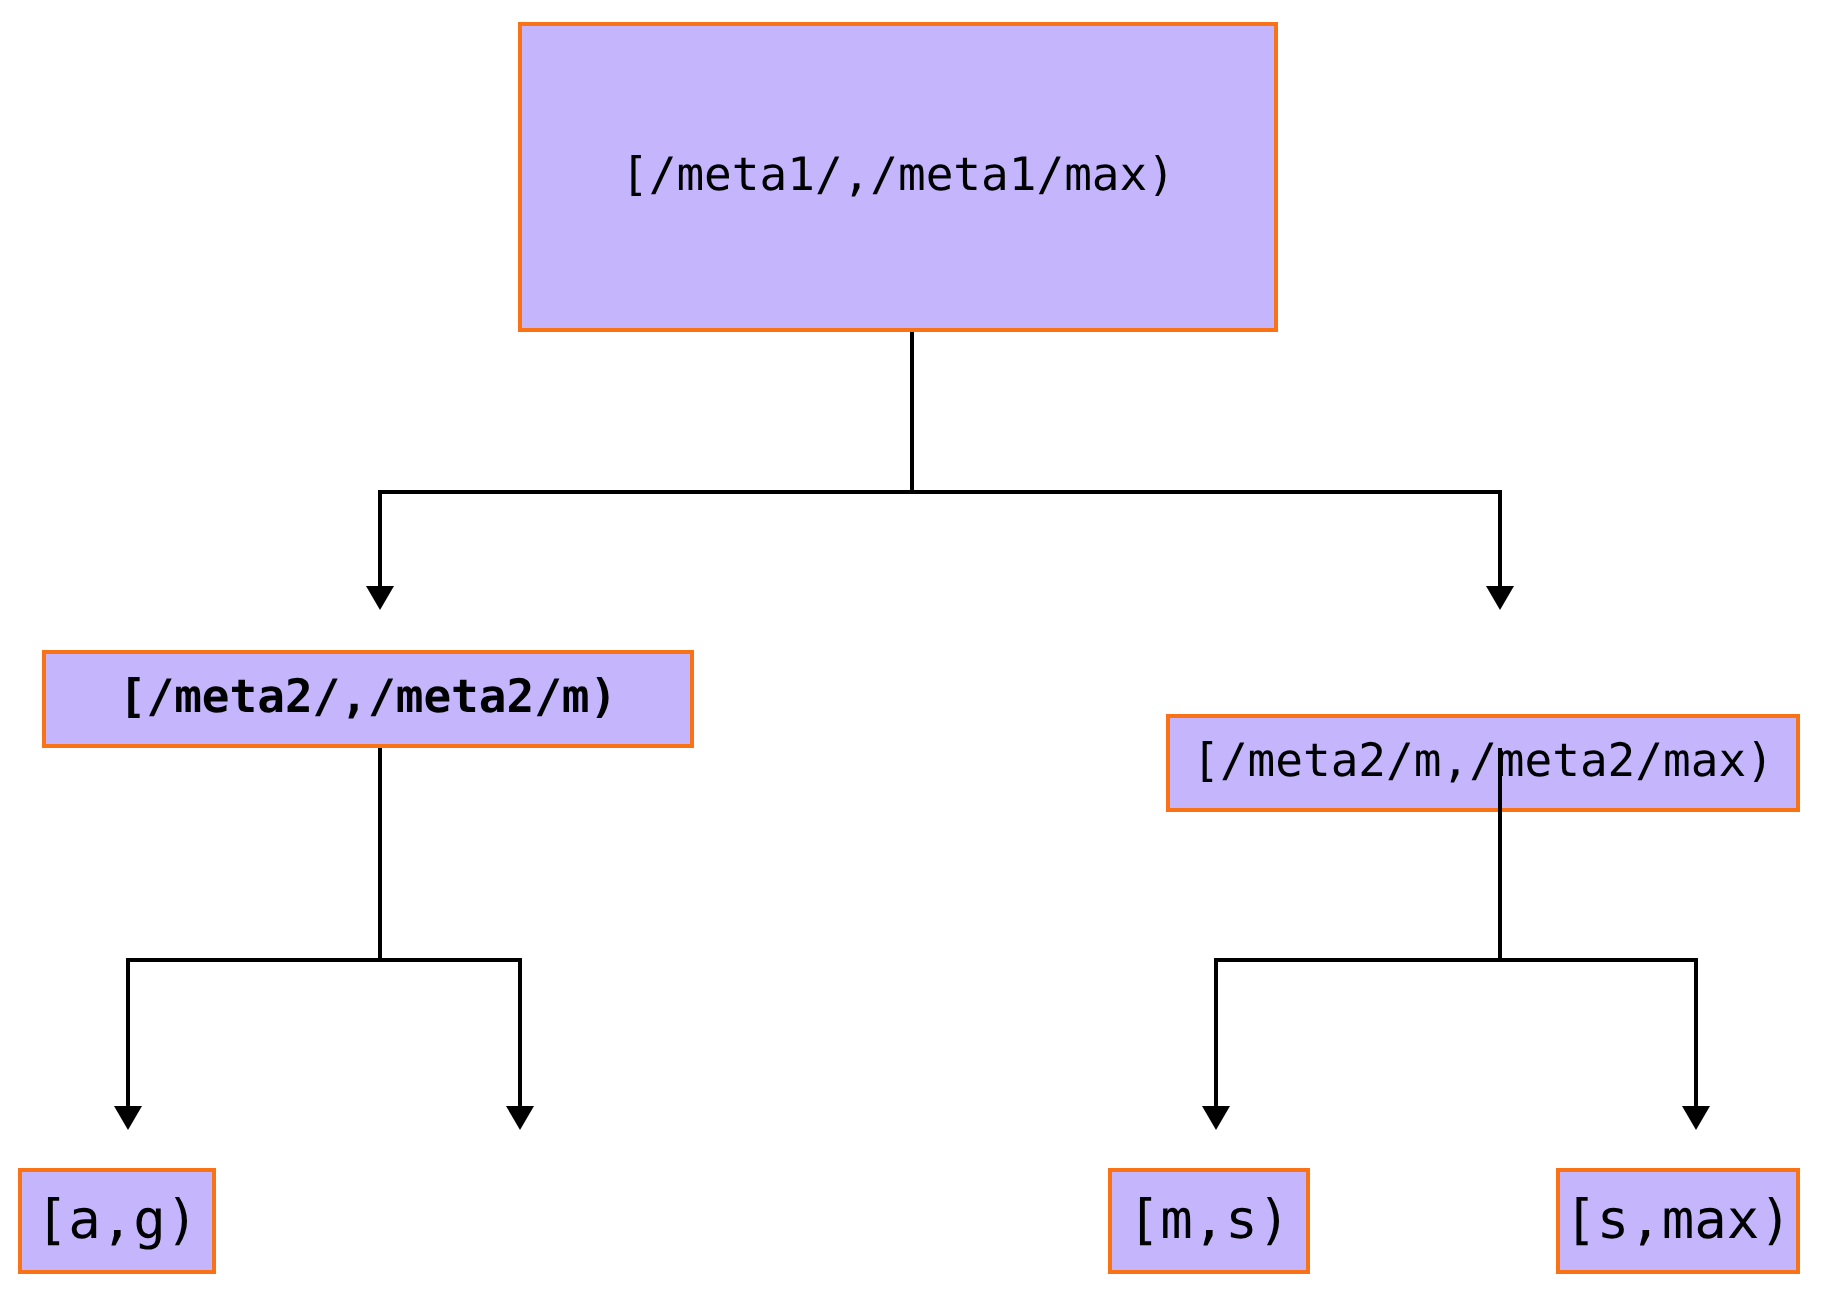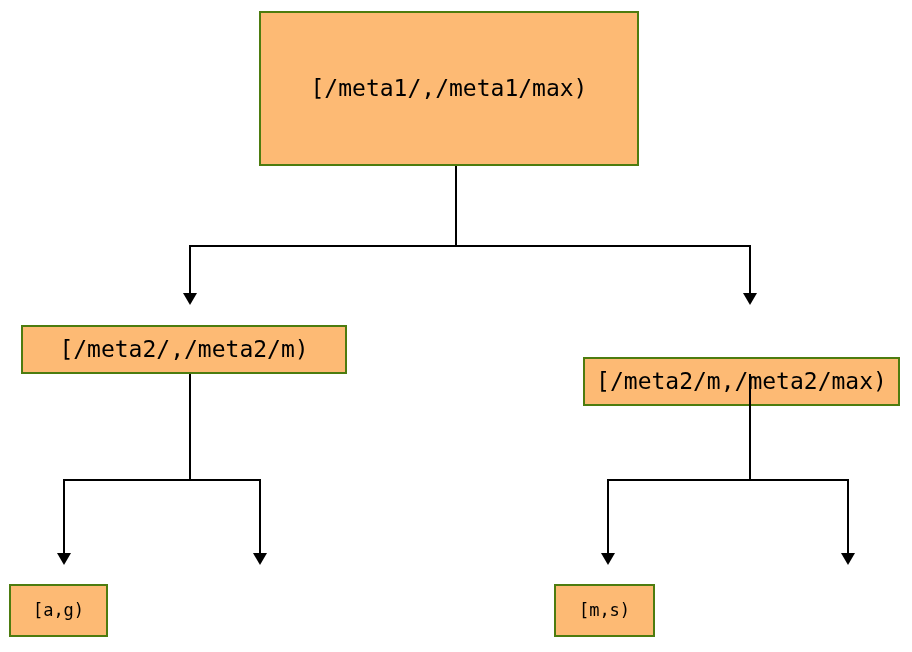--- a/index.html
+++ b/index.html
@@ -11,36 +11,36 @@
     position: relative;
     width: 912px;
     height: 652px;
     background: #ffffff;
     overflow: hidden;
     font-family: "DejaVu Sans Mono", "Liberation Mono", monospace;
   }
   .node {
     position: absolute;
     box-sizing: border-box;
-    border: 2px solid #4d7c0f;
-    background: #fdba74;
+    border: 2px solid #f97316;
+    background: #c4b5fd;
     display: flex;
     align-items: center;
     justify-content: center;
     color: #000000;
     white-space: pre;
   }
   .node-label {
     display: block;
     line-height: 1;
     letter-spacing: 0px;
   }
   .root-node .node-label { font-size: 23px; }
   .mid-node  .node-label { font-size: 23px; }
-  .leaf-node .node-label { font-size: 17px; }
+  .leaf-node .node-label { font-size: 27px; }
 
   .edge-v {
     position: absolute;
     width: 2px;
     background: #000000;
   }
   .edge-h {
     position: absolute;
     height: 2px;
     background: #000000;
@@ -63,21 +63,21 @@
     <span class="node-label">[/meta1/,/meta1/max)</span>
   </div>
 
   <div class="edge-v" style="left:455px; top:166px; height:81px;"></div>
   <div class="edge-h" style="left:189px; top:245px; width:562px;"></div>
   <div class="edge-v" style="left:189px; top:245px; height:48px;"></div>
   <div class="arrow-head" style="left:183px; top:293px;"></div>
   <div class="edge-v" style="left:749px; top:245px; height:48px;"></div>
   <div class="arrow-head" style="left:743px; top:293px;"></div>
 
-  <div class="node mid-node" style="left:21px; top:325px; width:326px; height:49px;">
+  <div class="node mid-node" style="left:21px; top:325px; width:326px; height:49px;font-weight:bold;">
     <span class="node-label">[/meta2/,/meta2/m)</span>
   </div>
 
   <div class="node mid-node" style="left:583px; top:325px; width:317px; height:49px;margin-top:32px;">
     <span class="node-label">[/meta2/m,/meta2/max)</span>
   </div>
 
   <div class="edge-v" style="left:189px; top:374px; height:107px;"></div>
   <div class="edge-h" style="left:63px; top:479px; width:198px;"></div>
   <div class="edge-v" style="left:63px; top:479px; height:74px;"></div>
@@ -94,14 +94,17 @@
 
   <div class="node leaf-node" style="left:9px; top:584px; width:99px; height:53px;">
     <span class="node-label">[a,g)</span>
   </div>
 
 
   <div class="node leaf-node" style="left:554px; top:584px; width:101px; height:53px;">
     <span class="node-label">[m,s)</span>
   </div>
 
+  <div class="node leaf-node" style="left:778px; top:584px; width:122px; height:53px;">
+    <span class="node-label">[s,max)</span>
+  </div>
 
 </div>
 
 </body></html>

